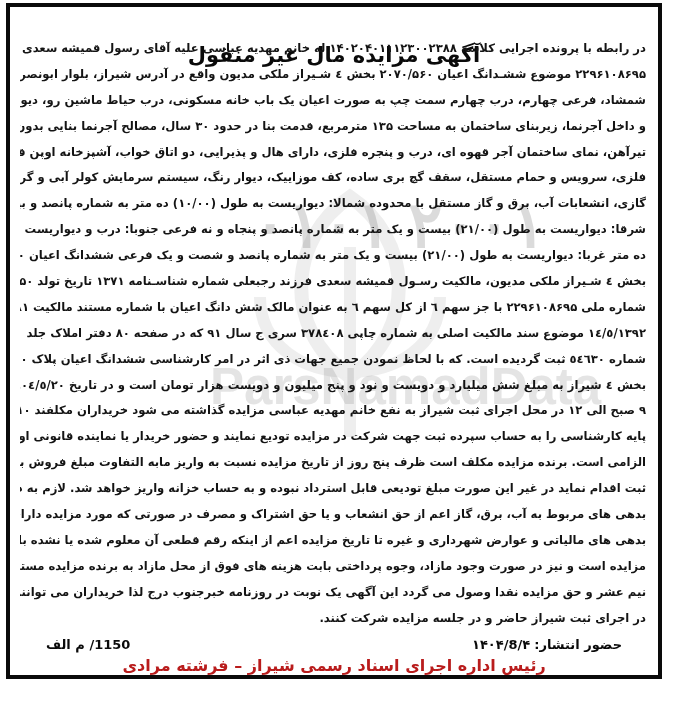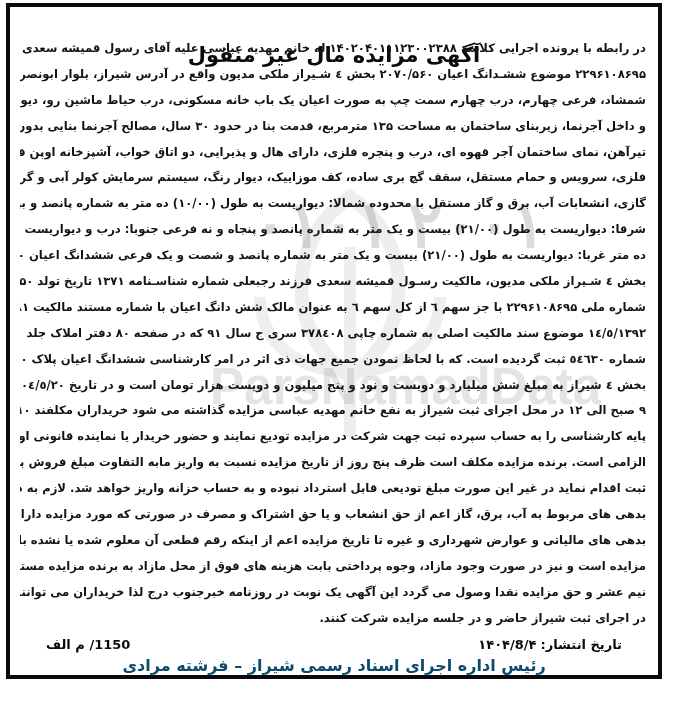--- a/index.html
+++ b/index.html
@@ -121,21 +121,21 @@
       position: absolute;
       top: 646px;
       left: 0;
       right: 0;
       text-align: center;
       direction: rtl;
       font-family: "DejaVu Sans", sans-serif;
       font-weight: bold;
       font-size: 16px;
       line-height: 26px;
-      color: #0c4a6e;
+      color: #b91c1c;
     }
   </style>
 </head>
 <body>
 
 <div class="notice-frame">
 
   <div class="watermark-text">۰۱۰۱ ۲۰۰۱</div>
   <div class="watermark-brand">ParsNamadData</div>
 
@@ -168,20 +168,20 @@
     <span class="body-line">ثبت اقدام نماید در غیر این صورت مبلغ تودیعی قابل استرداد نبوده و به حساب خزانه واریز خواهد شد. لازم به ذکر است پرداخت</span>
     <span class="body-line">بدهی های مربوط به آب، برق، گاز اعم از حق انشعاب و یا حق اشتراک و مصرف در صورتی که مورد مزایده دارای آنها باشد و نیز</span>
     <span class="body-line">بدهی های مالیاتی و عوارض شهرداری و غیره تا تاریخ مزایده اعم از اینکه رقم قطعی آن معلوم شده یا نشده باشد به عهده برنده</span>
     <span class="body-line">مزایده است و نیز در صورت وجود مازاد، وجوه پرداختی بابت هزینه های فوق از محل مازاد به برنده مزایده مسترد خواهد شد و</span>
     <span class="body-line">نیم عشر و حق مزایده نقدا وصول می گردد این آگهی یک نوبت در روزنامه خبرجنوب درج لذا خریداران می توانند در وقت مقرر</span>
     <span class="body-line last">در اجرای ثبت شیراز حاضر و در جلسه مزایده شرکت کنند.</span>
   </div>
 
   <div class="footer-row">
     <div class="pub-date">
-      <span>تاریخ انتشار:</span>
+      <span>حضور انتشار:</span>
       <span>۱۴۰۴/8/۴</span>
     </div>
     <div>1150/ م الف</div>
   </div>
 
   <div class="signature">رئیس اداره اجرای اسناد رسمی شیراز – فرشته مرادی</div>
 </div>
 
 </body></html>

